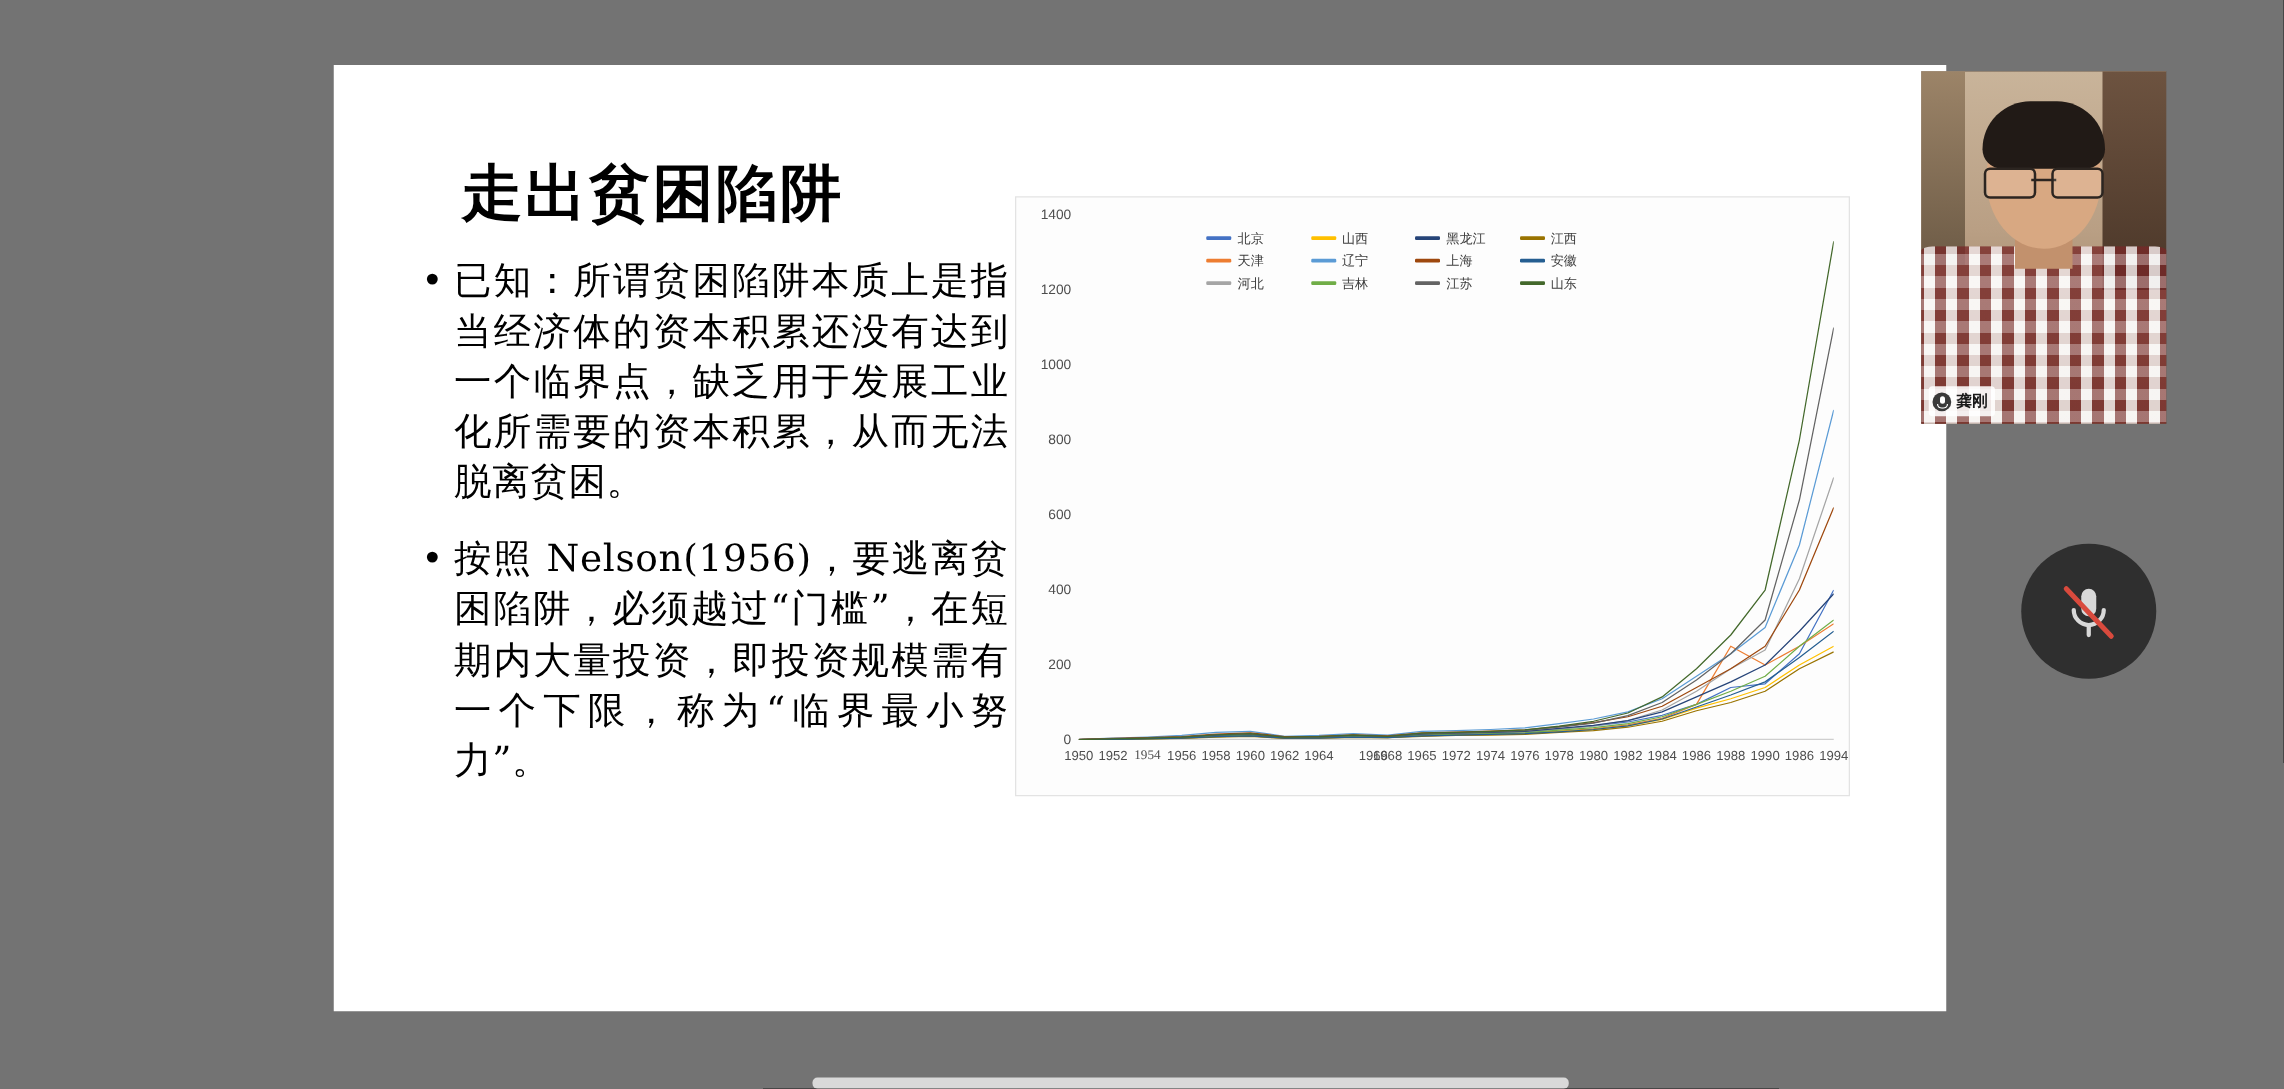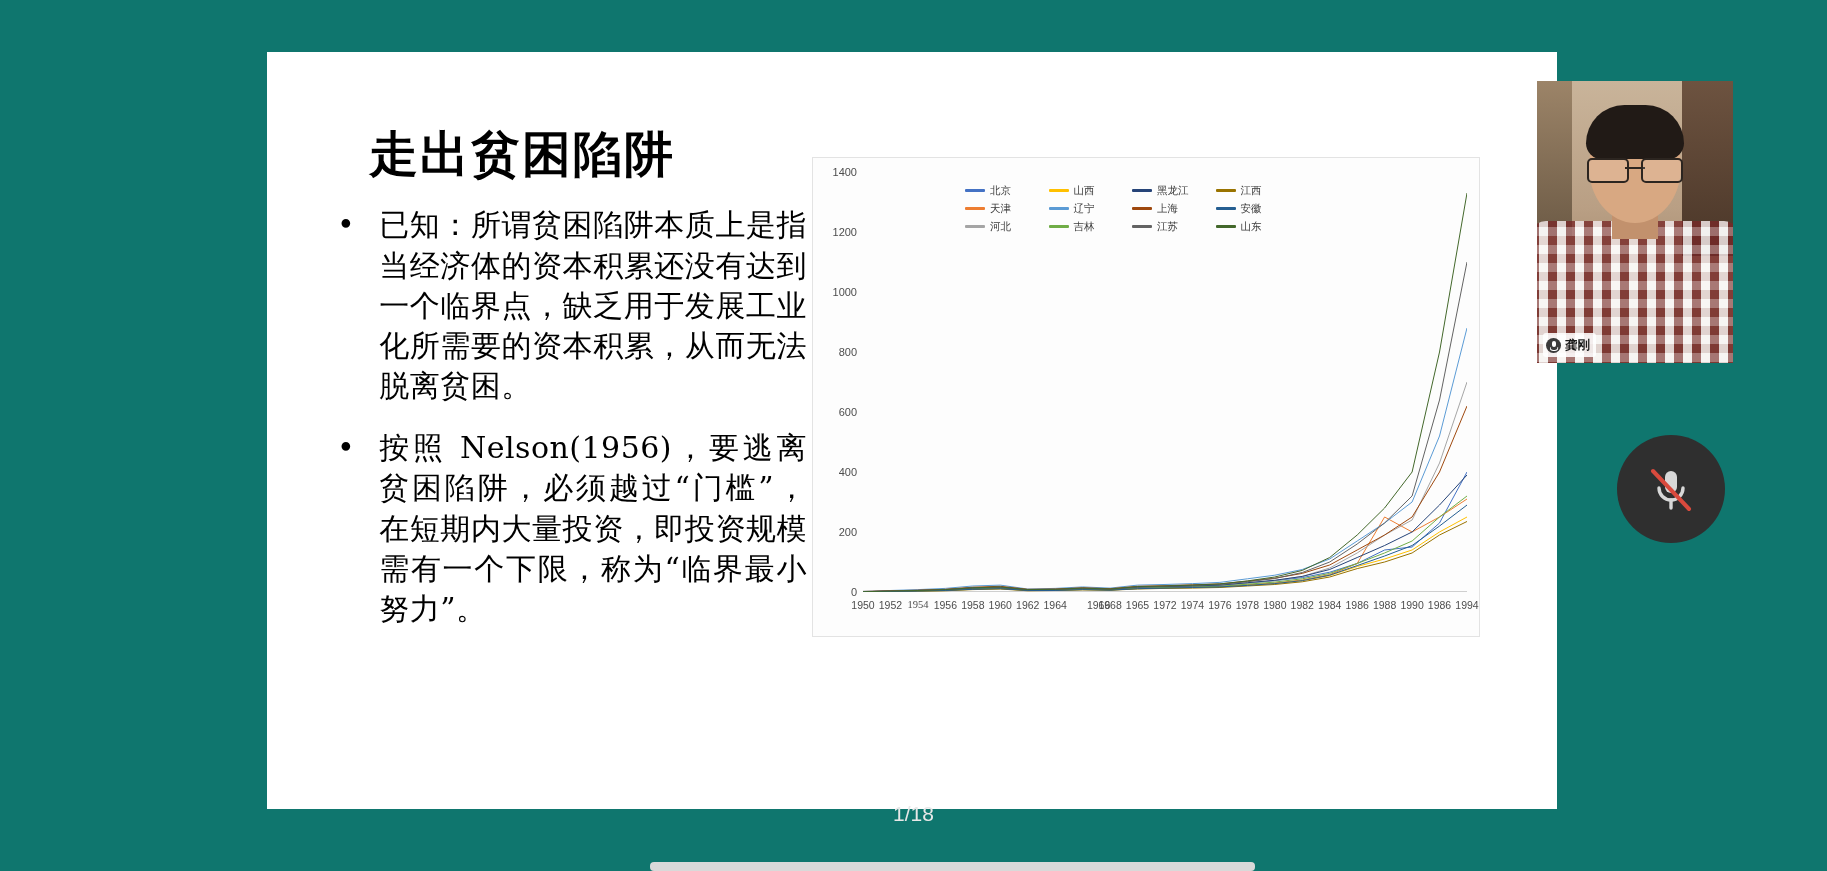--- a/index.html
+++ b/index.html
@@ -8,21 +8,21 @@
     background: #000;
     width: 1827px;
     height: 871px;
     overflow: hidden;
     font-family: "Liberation Sans", sans-serif;
   }
   #root {
     position: relative;
     width: 1827px;
     height: 871px;
-    background: #0f766e;
+    background: #737373;
     overflow: hidden;
   }
 
   
   #slide {
     position: absolute;
     left: 267px;
     top: 52px;
     width: 1290px;
     height: 757px;
@@ -61,21 +61,20 @@
   .bullet .dot {
     flex: 0 0 auto;
     margin-right: 8px;
     font-size: 30px;
     line-height: 1.34;
   }
   .bullet .btext {
     flex: 1 1 auto;
     text-align: justify;
     text-justify: inter-character;
-    margin-left: 16px;
   }
 
   
   #chart-block {
     position: absolute;
     left: 545px;
     top: 105px;
     width: 710px;
     height: 620px;
   }
@@ -178,21 +177,20 @@
 
   
   #video-tile {
     position: absolute;
     left: 1537px;
     top: 57px;
     width: 196px;
     height: 282px;
     background: #4b3b30;
     overflow: hidden;
-    margin-top: 24px;
   }
   .vbg-wall {
     position: absolute; left:0; top:0; width:100%; height:100%;
     background: linear-gradient(180deg,#c9b49a 0%, #b99f84 45%, #8d7256 100%);
   }
   .vbg-dark-right {
     position: absolute; right:0; top:0; width:26%; height:62%;
     background: linear-gradient(180deg,#6d5340,#4a3628);
   }
   .vbg-dark-left {
@@ -452,23 +450,20 @@
             <div class="x-tick" style="left: 81.8182%;">1986</div>
             <div class="x-tick" style="left: 86.3636%;">1988</div>
             <div class="x-tick" style="left: 90.9091%;">1990</div>
             <div class="x-tick" style="left: 95.4545%;">1986</div>
             <div class="x-tick" style="left: 100%;">1994</div>
           </div>
       </div>
     </div>
   </div>
 
-  <div id="page-indicator">
-    <span>1/18</span>
-  </div>
 
   <div id="video-tile">
     <div class="vbg-wall"></div>
     <div class="vbg-dark-left"></div>
     <div class="vbg-dark-right"></div>
     <div class="v-body"></div>
     <div class="v-neck"></div>
     <div class="v-head"></div>
     <div class="v-hair"></div>
     <div class="v-glasses">

